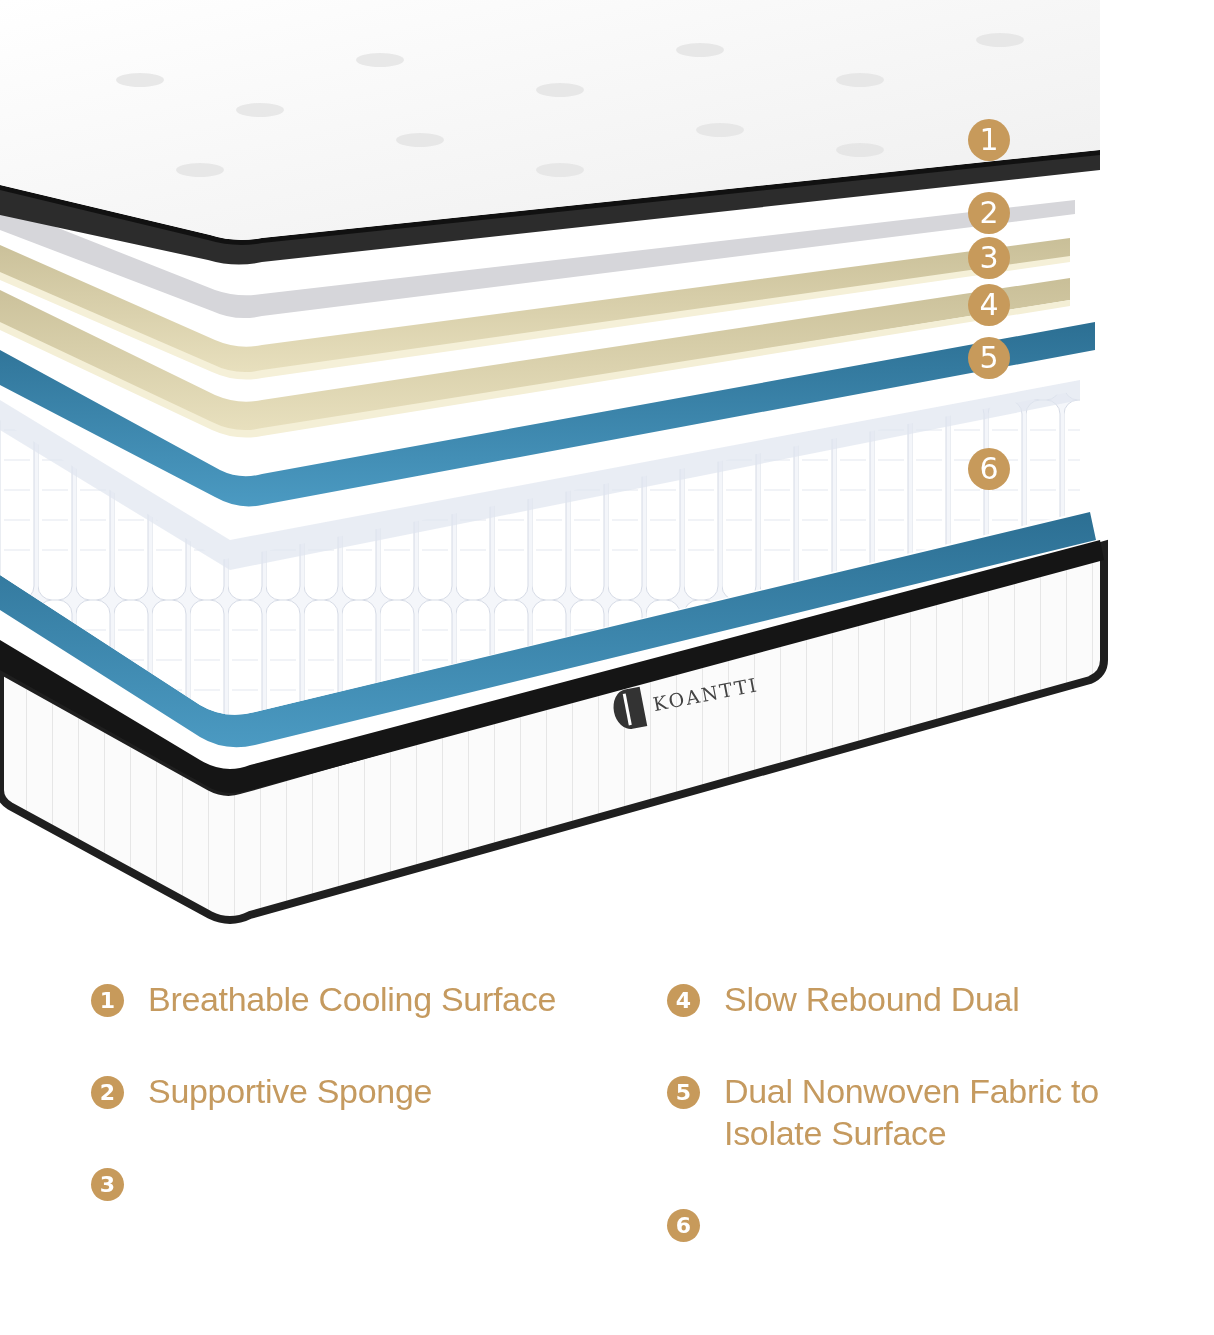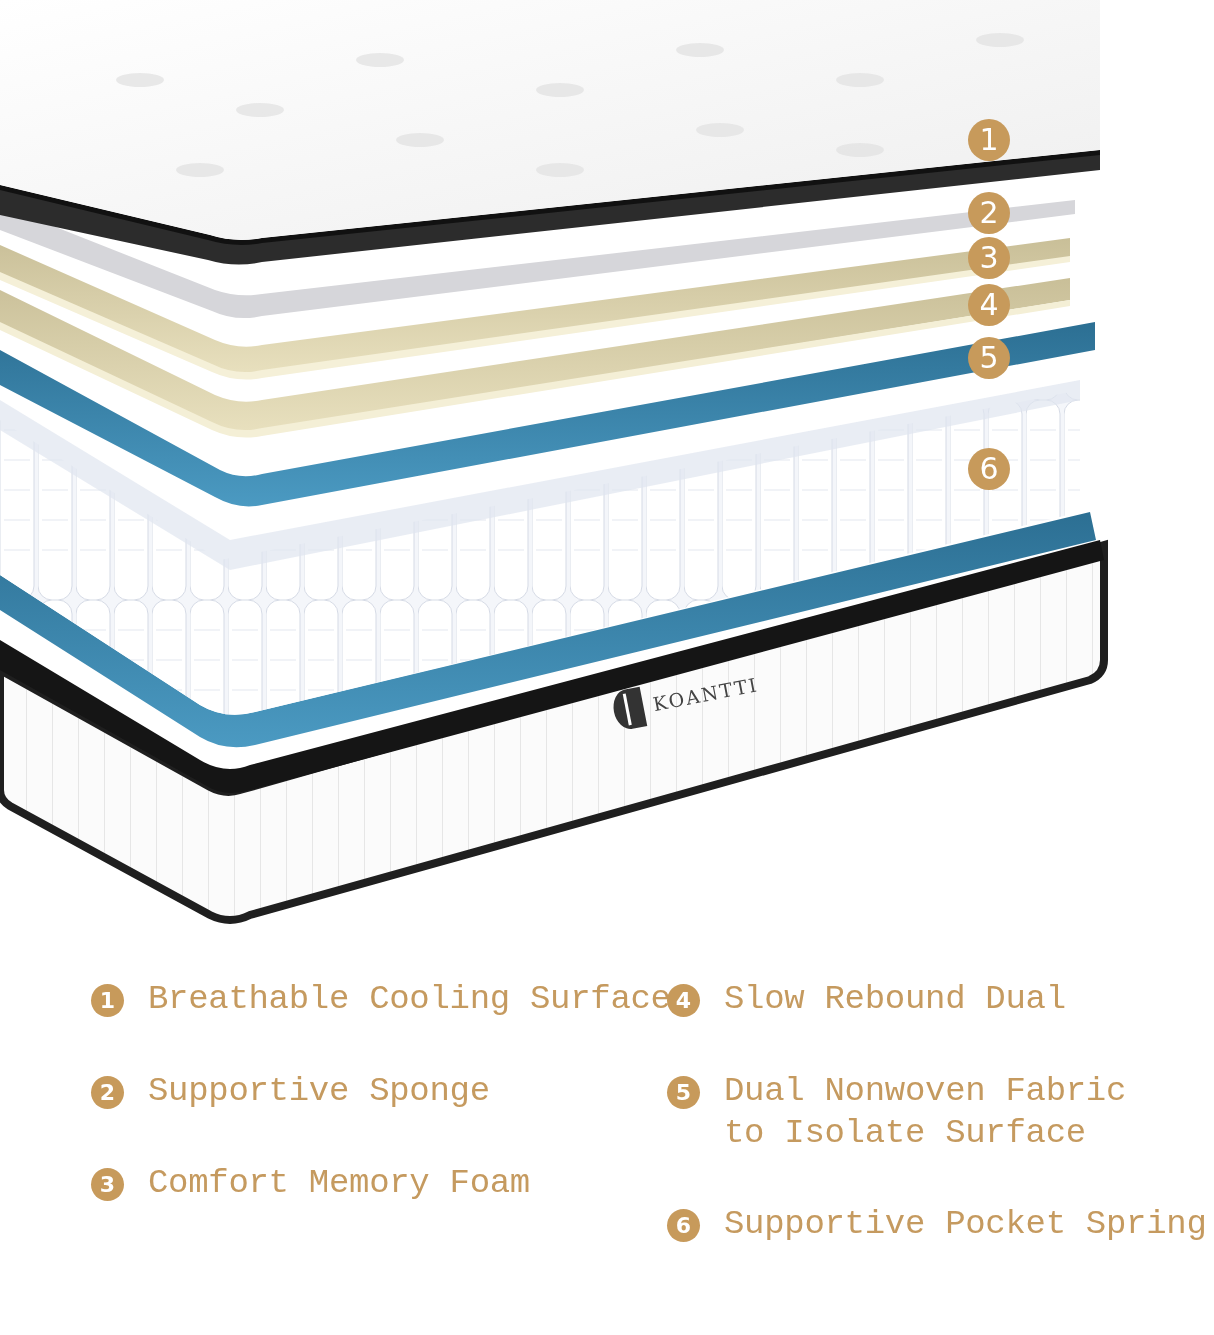--- a/index.html
+++ b/index.html
@@ -13,21 +13,21 @@
     }
     .legend { position: absolute; left: 0; top: 960px; width: 1214px; height: 340px; }
     .legend-item { position: absolute; display: flex; align-items: flex-start; }
     .legend-badge {
       width: 33px; height: 33px; border-radius: 50%; background: #c79a5b;
       color: #ffffff; font-size: 22px; font-weight: bold; line-height: 33px; text-align: center;
       flex: 0 0 33px; margin-top: 6px; font-family: "DejaVu Sans", sans-serif;
     }
     .legend-label {
       margin-left: 24px; color: #c59a5f; font-size: 34px; line-height: 42px;
-      font-family: Liberation Mono, monospace; letter-spacing: -0.3px;
+      font-family: Liberation Sans, sans-serif; letter-spacing: -0.3px;
     }
     .brand {
       position: absolute; left: 614px; top: 692px; display: flex; align-items: center;
       transform: rotate(-11deg); transform-origin: left center;
     }
     .brand-logo {
       width: 30px; height: 40px; border-radius: 50% 0 0 50%; background: #333;
       position: relative; overflow: hidden;
     }
     .brand-logo::after {
@@ -129,27 +129,25 @@
   <div class="legend-item" style="left:91px;top:18px">
     <span class="legend-badge">1</span>
     <span class="legend-label">Breathable Cooling Surface</span>
   </div>
   <div class="legend-item" style="left:91px;top:110px">
     <span class="legend-badge">2</span>
     <span class="legend-label">Supportive Sponge</span>
   </div>
   <div class="legend-item" style="left:91px;top:202px">
     <span class="legend-badge">3</span>
-    <span class="legend-label">Comfort Memory Foam</span>
   </div>
   <div class="legend-item" style="left:667px;top:18px">
     <span class="legend-badge">4</span>
     <span class="legend-label">Slow Rebound Dual</span>
   </div>
   <div class="legend-item" style="left:667px;top:110px;width:480px">
     <span class="legend-badge">5</span>
     <span class="legend-label">Dual Nonwoven Fabric to Isolate Surface</span>
   </div>
   <div class="legend-item" style="left:667px;top:243px">
     <span class="legend-badge">6</span>
-    <span class="legend-label">Supportive Pocket Spring</span>
   </div>
 </div>
 
 </body></html>

